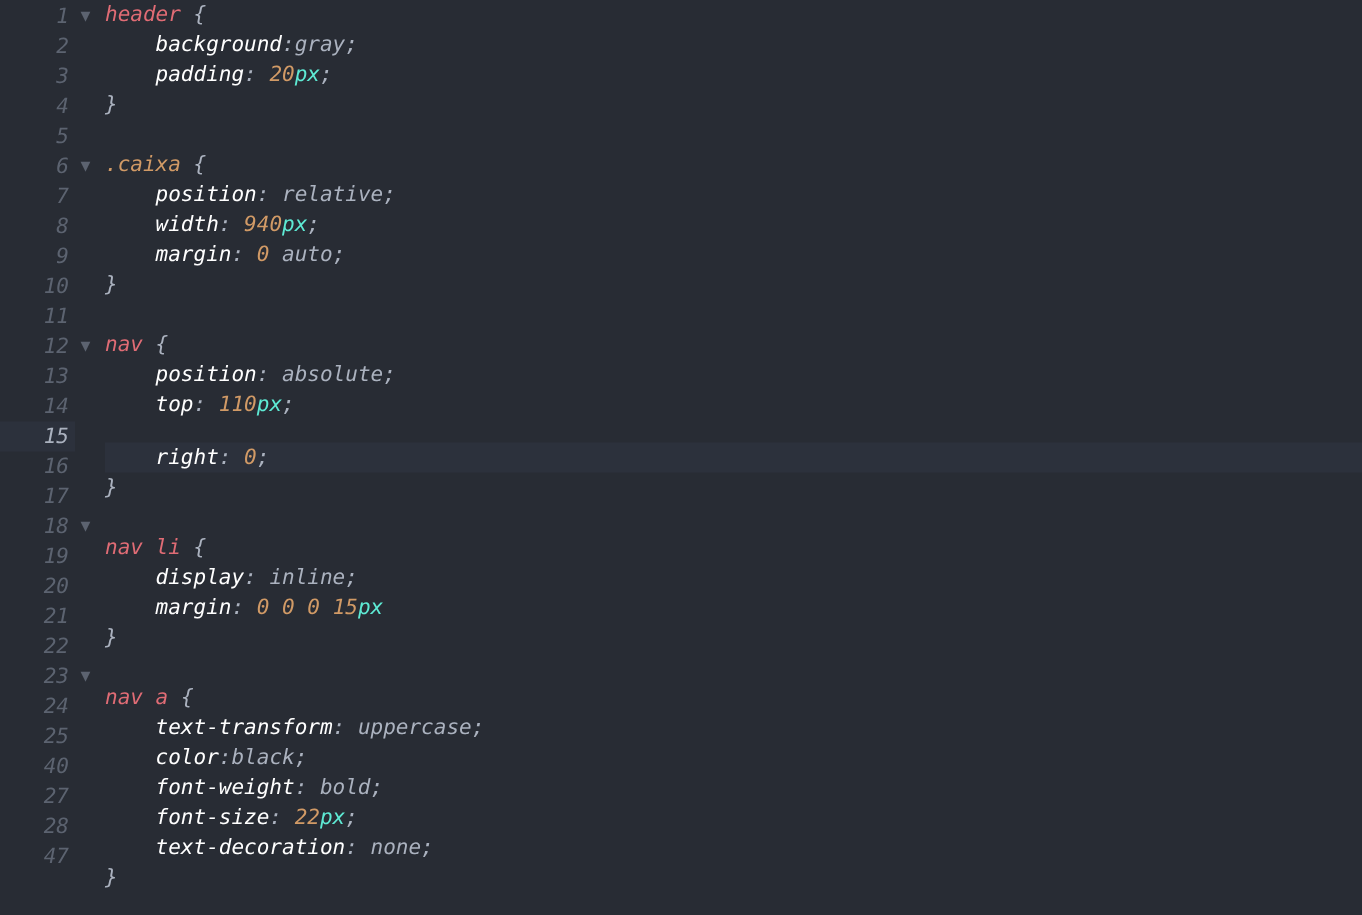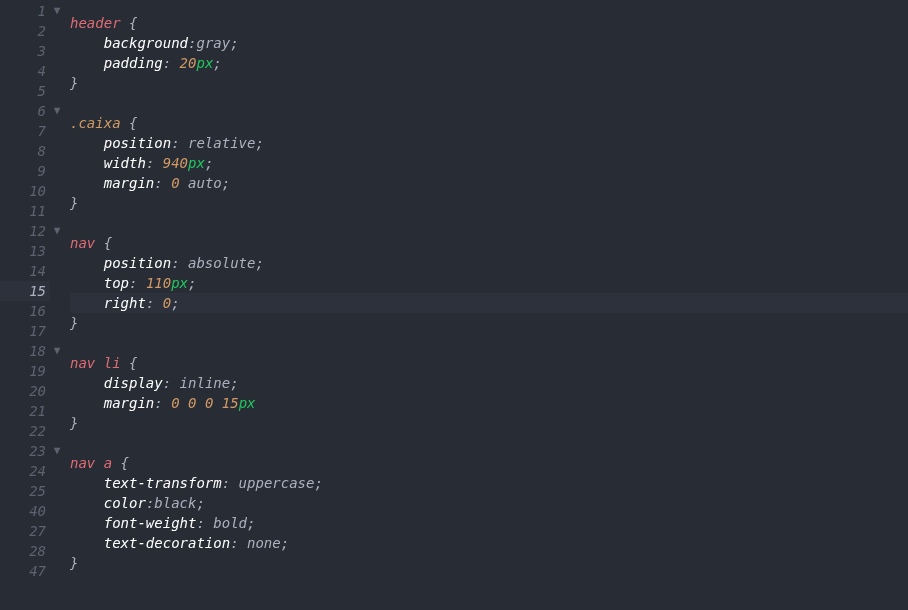--- a/index.html
+++ b/index.html
@@ -36,35 +36,35 @@
     right:-14px;
     top:0;
     width:14px;
     text-align:center;
     color:#5c6370;
     font-style:normal;
     font-size:11px;
   }
   .code {
     padding-left:20px;
-    padding-top:13px;
+    padding-top:0;
     flex:1;
   }
   .code .line {
     height:20px;
     white-space:pre;
   }
-  .code .line.current { background:#2c313c; }
+  .code .line.current { background:#2c313c;margin-top:15px; }
   .tag    { color:#e06c75; }
   .class  { color:#d19a66; }
   .prop   { color:#ffffff; }
   .punct  { color:#abb2bf; }
   .value  { color:#abb2bf; }
   .num    { color:#d19a66; }
-  .unit   { color:#22c55e;text-align:right; }
+  .unit   { color:#5eead4;text-align:right; }
   .brace  { color:#abb2bf; }
   .indent { color:#3b4048; display:inline-block; }
 </style>
 </head>
 <body>
 
 <div class="editor">
   <div class="gutter">
       <div class="gline">1<span class="fold">▼</span></div>
       <div class="gline">2</div>
@@ -116,16 +116,17 @@
     <div class="line"></div>
     <div class="line"><span class="tag">nav</span><span> </span><span class="tag">li</span><span class="brace"> {</span></div>
     <div class="line"><span class="indent">    </span><span class="prop">display</span><span class="punct">: </span><span class="value">inline</span><span class="punct">;</span></div>
     <div class="line"><span class="indent">    </span><span class="prop">margin</span><span class="punct">: </span><span class="num">0</span><span> </span><span class="num">0</span><span> </span><span class="num">0</span><span> </span><span class="num">15</span><span class="unit">px</span></div>
     <div class="line"><span class="brace">}</span></div>
     <div class="line"></div>
     <div class="line"><span class="tag">nav</span><span> </span><span class="tag">a</span><span class="brace"> {</span></div>
     <div class="line"><span class="indent">    </span><span class="prop">text-transform</span><span class="punct">: </span><span class="value">uppercase</span><span class="punct">;</span></div>
     <div class="line"><span class="indent">    </span><span class="prop">color</span><span class="punct">:</span><span class="value">black</span><span class="punct">;</span></div>
     <div class="line"><span class="indent">    </span><span class="prop">font-weight</span><span class="punct">: </span><span class="value">bold</span><span class="punct">;</span></div>
+    <div class="line"><span class="indent">    </span><span class="prop">font-size</span><span class="punct">: </span><span class="num">22</span><span class="unit">px</span><span class="punct">;</span></div>
     <div class="line"><span class="indent">    </span><span class="prop">text-decoration</span><span class="punct">: </span><span class="value">none</span><span class="punct">;</span></div>
     <div class="line"><span class="brace">}</span></div>
   </div>
 </div>
 
 </body></html>

